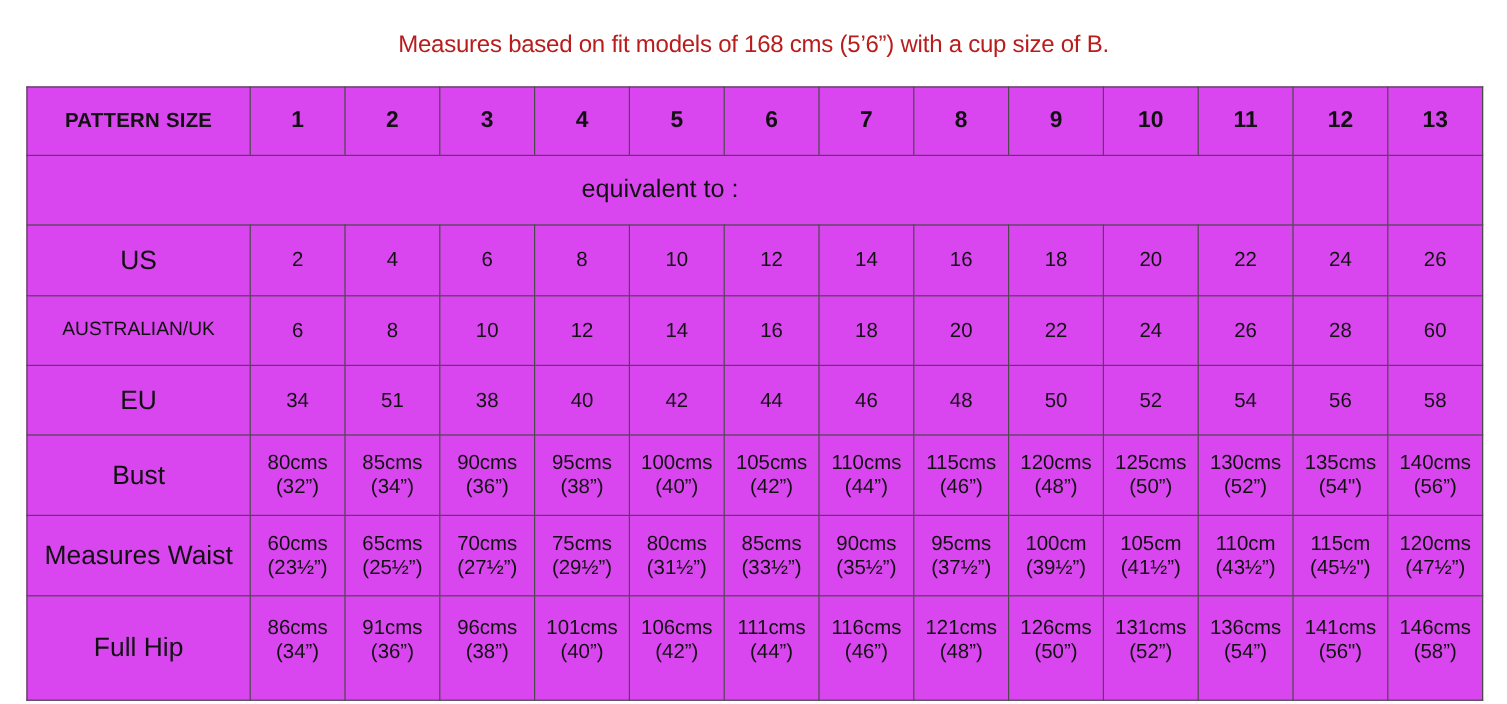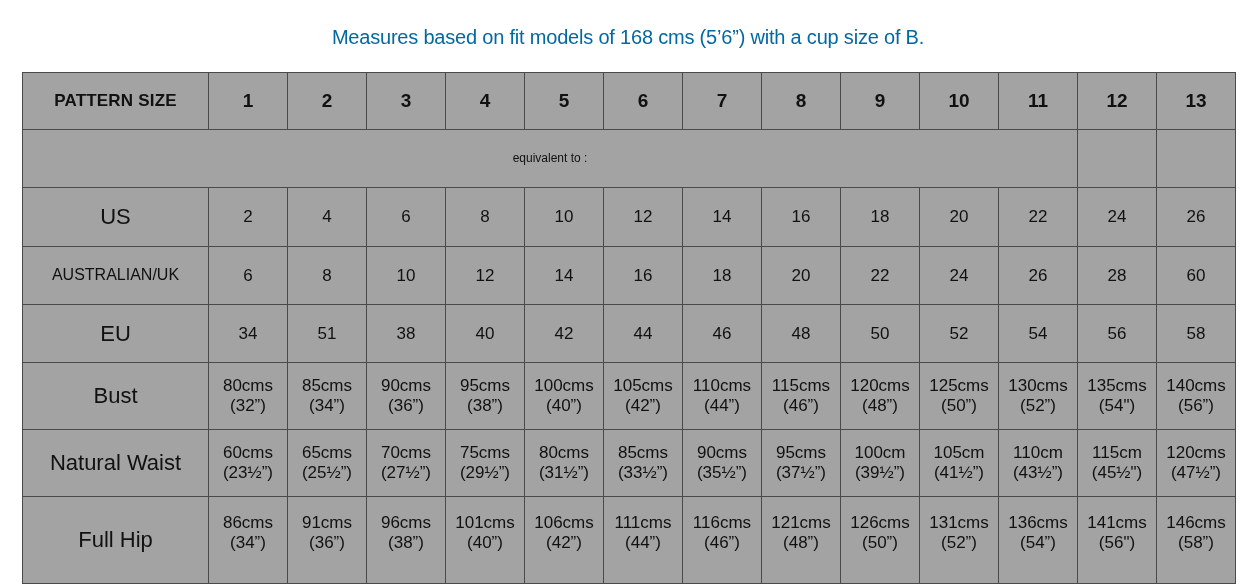--- a/index.html
+++ b/index.html
@@ -10,34 +10,34 @@
     overflow:hidden;
   }
   #page{position:relative;width:1256px;height:587px;}
 
   .caption{
     position:absolute;
     top:26px;left:0;width:1256px;
     text-align:center;
     font-size:20px;
     letter-spacing:-0.2px;
-    color:#0369a1;
+    color:#b91c1c;
     white-space:nowrap;
   }
 
   .table-wrap{
     position:absolute;
     left:22px;top:72px;
     width:1212px;
   }
   table.sizechart{
     border-collapse:collapse;
     table-layout:fixed;
     width:1212px;
-    background:#a3a3a3;
+    background:#d946ef;
   }
   table.sizechart td{
     border:1.5px solid #4a4a4a;
     text-align:center;
     vertical-align:middle;
     padding:0;
     font-size:17px;
     color:#111;
     line-height:1.15;
   }
@@ -62,21 +62,21 @@
   }
   td.label.head{
     font-weight:bold;
     font-size:17px;
     letter-spacing:0.2px;
     font-stretch:condensed;
   }
   td.label.big{font-size:22px;}
   td.label.small{font-size:16px;}
   td.label.med{font-size:22px;}
-  td.label.equiv{font-size:12px;}
+  td.label.equiv{font-size:21px;}
 
   tr.r-head td.size{
     font-weight:bold;
     font-size:19px;
   }
 
   td.meas{
     font-size:16px;
     line-height:1.25;
     padding-bottom:6px;
@@ -236,21 +236,21 @@
               <span class="cm">135cms</span>
               <span class="inch">(54")</span>
             </td>
           <td class="meas">
               <span class="cm">140cms</span>
               <span class="inch">(56”)</span>
             </td>
         </tr>
 
         <tr class="r-meas">
-          <td class="label med">Natural Waist</td>
+          <td class="label med">Measures Waist</td>
           <td class="meas">
               <span class="cm">60cms</span>
               <span class="inch">(23½”)</span>
             </td>
           <td class="meas">
               <span class="cm">65cms</span>
               <span class="inch">(25½”)</span>
             </td>
           <td class="meas">
               <span class="cm">70cms</span>

